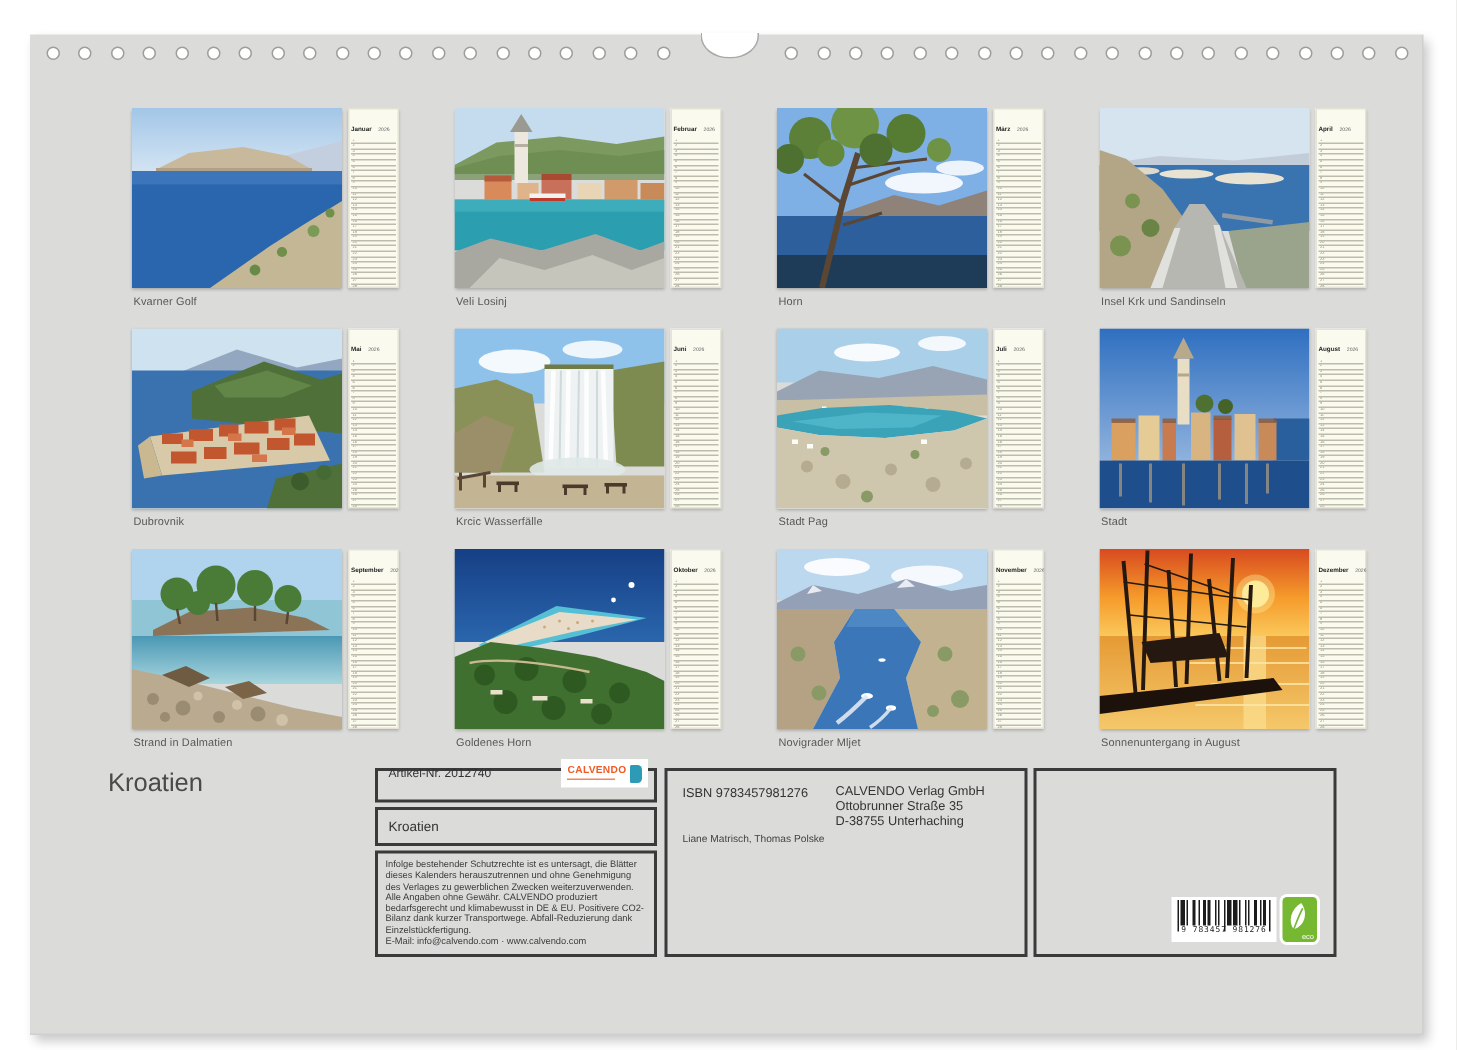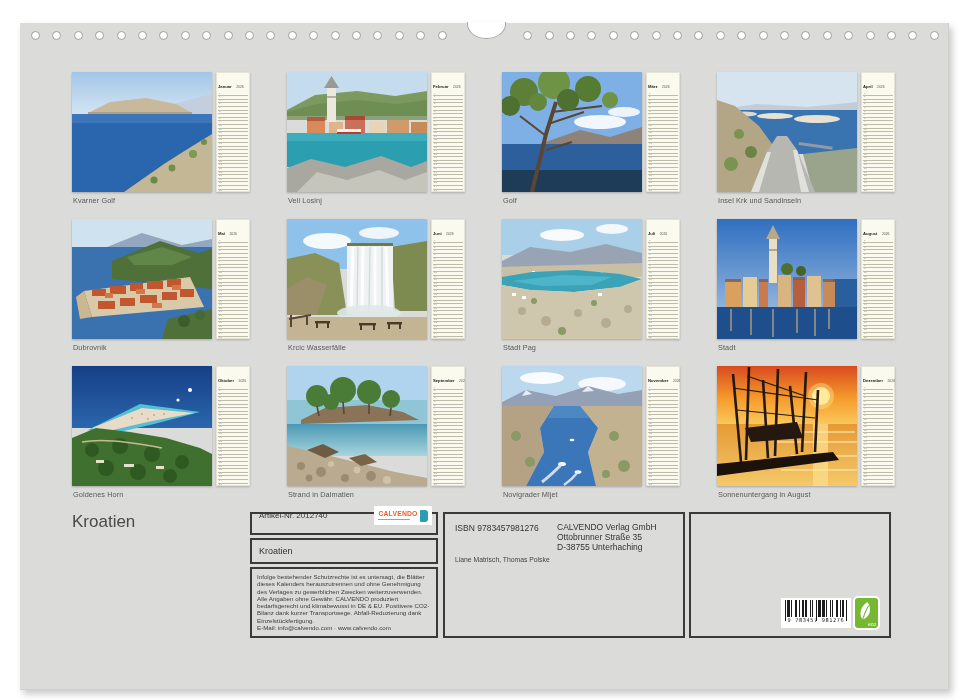--- a/index.html
+++ b/index.html
@@ -17,21 +17,21 @@
     position:absolute;top:8px;width:9px;height:9px;border-radius:50%;
     background:#ffffff;border:1px solid #9d9d99;box-sizing:border-box;
   }
   .hang-hole{
     position:absolute;left:447px;top:-1px;width:37px;height:16px;
     background:#ffffff;border:1px solid #a8a8a4;border-top:none;
     border-radius:0 0 19px 19px / 0 0 15px 15px;
   }
   
   .months{
-    position:absolute;left:52px;top:49px;
+    position:absolute;left:68px;top:49px;
     display:grid;grid-template-columns:repeat(4,178px);column-gap:37px;
     grid-auto-rows:134px;row-gap:13px;
   }
   .cell{margin:0;}
   .thumb{display:flex;gap:4px;height:120px;}
   .photo{width:140px;height:120px;display:block;box-shadow:0 1px 2px rgba(0,0,0,.25);}
   .strip{
     width:34px;height:120px;background:#fbfaef;box-sizing:border-box;
     box-shadow:0 1px 2px rgba(0,0,0,.22), inset 0 0 0 1px rgba(160,160,140,.25);
     display:flex;flex-direction:column;overflow:hidden;
@@ -296,21 +296,21 @@
               <div class="dayrow">22</div>
               <div class="dayrow">23</div>
               <div class="dayrow">24</div>
               <div class="dayrow">25</div>
               <div class="dayrow">26</div>
               <div class="dayrow">27</div>
               <div class="dayrow">28</div>
             </div>
         </div>
       </div>
-      <figcaption class="caption">Golf</figcaption>
+      <figcaption class="caption">Horn</figcaption>
     </figure>
 
     <figure class="cell">
       <div class="thumb">
         <svg class="photo" viewBox="0 0 140 120">
           <rect width="140" height="38" fill="#d5e4ef"></rect>
           <polygon points="0,38 40,32 90,35 140,30 140,42 0,42" fill="#c3cdd9"></polygon>
           <rect y="38" width="140" height="44" fill="#3a74b0"></rect>
           <ellipse cx="58" cy="44" rx="18" ry="3" fill="#e8e2d2"></ellipse>
           <ellipse cx="100" cy="47" rx="23" ry="4" fill="#e8e2d2"></ellipse>
@@ -662,20 +662,99 @@
               <div class="dayrow">28</div>
             </div>
         </div>
       </div>
       <figcaption class="caption">Stadt</figcaption>
     </figure>
 
     <figure class="cell">
       <div class="thumb">
         <svg class="photo" viewBox="0 0 140 120">
+          <rect width="140" height="34" fill="#b0d4ee"></rect>
+          <rect y="34" width="140" height="28" fill="#8fc5d5"></rect>
+          <polygon points="14,54 38,42 80,39 116,46 132,54 14,58" fill="#8a7356"></polygon>
+          <g fill="#4a7c38">
+            <circle cx="30" cy="30" r="11"></circle>
+              <circle cx="56" cy="24" r="13"></circle>
+              <circle cx="82" cy="26" r="12"></circle>
+            <circle cx="104" cy="33" r="9"></circle>
+              <circle cx="44" cy="36" r="8"></circle>
+          </g>
+          <g stroke="#5a4632" stroke-width="1.6">
+            <line x1="30" y1="40" x2="32" y2="50"></line>
+              <line x1="56" y1="36" x2="57" y2="48"></line>
+            <line x1="82" y1="38" x2="82" y2="48"></line>
+              <line x1="104" y1="42" x2="103" y2="50"></line>
+          </g>
+          <defs>
+              <linearGradient id="s9" x1="0" y1="0" x2="0" y2="1">
+            <stop offset="0" stop-color="#4a98b5"></stop>
+                <stop offset="1" stop-color="#a8d5dd"></stop>
+              </linearGradient>
+            </defs>
+          <rect y="58" width="140" height="32" fill="url(#s9)"></rect>
+          <polygon points="0,120 0,80 28,86 68,96 108,106 140,112 140,120" fill="#b9aa90"></polygon>
+          <g fill="#9a8c72">
+              <circle cx="14" cy="100" r="4"></circle>
+              <circle cx="34" cy="106" r="5"></circle>
+              <circle cx="58" cy="112" r="4"></circle>
+              <circle cx="84" cy="110" r="5"></circle>
+              <circle cx="22" cy="112" r="3.4"></circle>
+            </g>
+          <g fill="#cfc2a8">
+              <circle cx="44" cy="98" r="3"></circle>
+              <circle cx="70" cy="104" r="3.4"></circle>
+              <circle cx="100" cy="114" r="4"></circle>
+            </g>
+          <polygon points="20,84 36,78 52,86 38,92" fill="#6f5a42"></polygon>
+          <polygon points="62,92 78,88 90,96 74,100" fill="#7a6347"></polygon>
+        </svg>
+        <div class="strip">
+          <div class="strip-head"><span class="m">September</span> <span class="y">2026</span></div>
+          <div class="strip-days">
+              <div class="dayrow">1</div>
+              <div class="dayrow">2</div>
+              <div class="dayrow">3</div>
+              <div class="dayrow">4</div>
+              <div class="dayrow">5</div>
+              <div class="dayrow">6</div>
+              <div class="dayrow">7</div>
+              <div class="dayrow">8</div>
+              <div class="dayrow">9</div>
+              <div class="dayrow">10</div>
+              <div class="dayrow">11</div>
+              <div class="dayrow">12</div>
+              <div class="dayrow">13</div>
+              <div class="dayrow">14</div>
+              <div class="dayrow">15</div>
+              <div class="dayrow">16</div>
+              <div class="dayrow">17</div>
+              <div class="dayrow">18</div>
+              <div class="dayrow">19</div>
+              <div class="dayrow">20</div>
+              <div class="dayrow">21</div>
+              <div class="dayrow">22</div>
+              <div class="dayrow">23</div>
+              <div class="dayrow">24</div>
+              <div class="dayrow">25</div>
+              <div class="dayrow">26</div>
+              <div class="dayrow">27</div>
+              <div class="dayrow">28</div>
+            </div>
+        </div>
+      </div>
+      <figcaption class="caption">Strand in Dalmatien</figcaption>
+    </figure>
+
+    <figure class="cell">
+      <div class="thumb">
+        <svg class="photo" viewBox="0 0 140 120">
           <defs>
               <linearGradient id="s10" x1="0" y1="0" x2="0" y2="1">
             <stop offset="0" stop-color="#163f85"></stop>
                 <stop offset="1" stop-color="#2a66ad"></stop>
               </linearGradient>
             </defs>
           <rect width="140" height="62" fill="url(#s10)"></rect>
           <polygon points="16,64 68,38 128,46 82,58 30,70" fill="#55c0d5"></polygon>
           <polygon points="20,62 70,42 122,47 80,55 32,66" fill="#e8dcc8"></polygon>
           <g fill="#c9a882">
@@ -737,99 +816,20 @@
               <div class="dayrow">28</div>
             </div>
         </div>
       </div>
       <figcaption class="caption">Goldenes Horn</figcaption>
     </figure>
 
     <figure class="cell">
       <div class="thumb">
         <svg class="photo" viewBox="0 0 140 120">
-          <rect width="140" height="34" fill="#b0d4ee"></rect>
-          <rect y="34" width="140" height="28" fill="#8fc5d5"></rect>
-          <polygon points="14,54 38,42 80,39 116,46 132,54 14,58" fill="#8a7356"></polygon>
-          <g fill="#4a7c38">
-            <circle cx="30" cy="30" r="11"></circle>
-              <circle cx="56" cy="24" r="13"></circle>
-              <circle cx="82" cy="26" r="12"></circle>
-            <circle cx="104" cy="33" r="9"></circle>
-              <circle cx="44" cy="36" r="8"></circle>
-          </g>
-          <g stroke="#5a4632" stroke-width="1.6">
-            <line x1="30" y1="40" x2="32" y2="50"></line>
-              <line x1="56" y1="36" x2="57" y2="48"></line>
-            <line x1="82" y1="38" x2="82" y2="48"></line>
-              <line x1="104" y1="42" x2="103" y2="50"></line>
-          </g>
-          <defs>
-              <linearGradient id="s9" x1="0" y1="0" x2="0" y2="1">
-            <stop offset="0" stop-color="#4a98b5"></stop>
-                <stop offset="1" stop-color="#a8d5dd"></stop>
-              </linearGradient>
-            </defs>
-          <rect y="58" width="140" height="32" fill="url(#s9)"></rect>
-          <polygon points="0,120 0,80 28,86 68,96 108,106 140,112 140,120" fill="#b9aa90"></polygon>
-          <g fill="#9a8c72">
-              <circle cx="14" cy="100" r="4"></circle>
-              <circle cx="34" cy="106" r="5"></circle>
-              <circle cx="58" cy="112" r="4"></circle>
-              <circle cx="84" cy="110" r="5"></circle>
-              <circle cx="22" cy="112" r="3.4"></circle>
-            </g>
-          <g fill="#cfc2a8">
-              <circle cx="44" cy="98" r="3"></circle>
-              <circle cx="70" cy="104" r="3.4"></circle>
-              <circle cx="100" cy="114" r="4"></circle>
-            </g>
-          <polygon points="20,84 36,78 52,86 38,92" fill="#6f5a42"></polygon>
-          <polygon points="62,92 78,88 90,96 74,100" fill="#7a6347"></polygon>
-        </svg>
-        <div class="strip">
-          <div class="strip-head"><span class="m">September</span> <span class="y">2026</span></div>
-          <div class="strip-days">
-              <div class="dayrow">1</div>
-              <div class="dayrow">2</div>
-              <div class="dayrow">3</div>
-              <div class="dayrow">4</div>
-              <div class="dayrow">5</div>
-              <div class="dayrow">6</div>
-              <div class="dayrow">7</div>
-              <div class="dayrow">8</div>
-              <div class="dayrow">9</div>
-              <div class="dayrow">10</div>
-              <div class="dayrow">11</div>
-              <div class="dayrow">12</div>
-              <div class="dayrow">13</div>
-              <div class="dayrow">14</div>
-              <div class="dayrow">15</div>
-              <div class="dayrow">16</div>
-              <div class="dayrow">17</div>
-              <div class="dayrow">18</div>
-              <div class="dayrow">19</div>
-              <div class="dayrow">20</div>
-              <div class="dayrow">21</div>
-              <div class="dayrow">22</div>
-              <div class="dayrow">23</div>
-              <div class="dayrow">24</div>
-              <div class="dayrow">25</div>
-              <div class="dayrow">26</div>
-              <div class="dayrow">27</div>
-              <div class="dayrow">28</div>
-            </div>
-        </div>
-      </div>
-      <figcaption class="caption">Strand in Dalmatien</figcaption>
-    </figure>
-
-    <figure class="cell">
-      <div class="thumb">
-        <svg class="photo" viewBox="0 0 140 120">
           <rect width="140" height="34" fill="#bcd8ee"></rect>
           <ellipse cx="40" cy="12" rx="22" ry="6" fill="#ffffff" opacity=".9"></ellipse>
           <ellipse cx="100" cy="18" rx="24" ry="7" fill="#ffffff" opacity=".85"></ellipse>
           <polygon points="0,36 24,24 54,30 86,20 116,28 140,24 140,40 0,40" fill="#93a0b5"></polygon>
           <polygon points="24,24 30,28 20,30" fill="#e8ecf2"></polygon>
             <polygon points="86,20 92,25 80,26" fill="#e8ecf2"></polygon>
           <polygon points="0,120 0,40 52,40 38,62 42,86 24,120" fill="#b5a285"></polygon>
           <polygon points="78,40 140,40 140,120 94,120 86,86 96,62" fill="#c3b290"></polygon>
           <polygon points="52,40 78,40 96,62 86,86 94,120 24,120 42,86 38,62" fill="#3a76b8"></polygon>
           <polygon points="52,40 78,40 88,52 46,52" fill="#5590c9" opacity=".7"></polygon>

